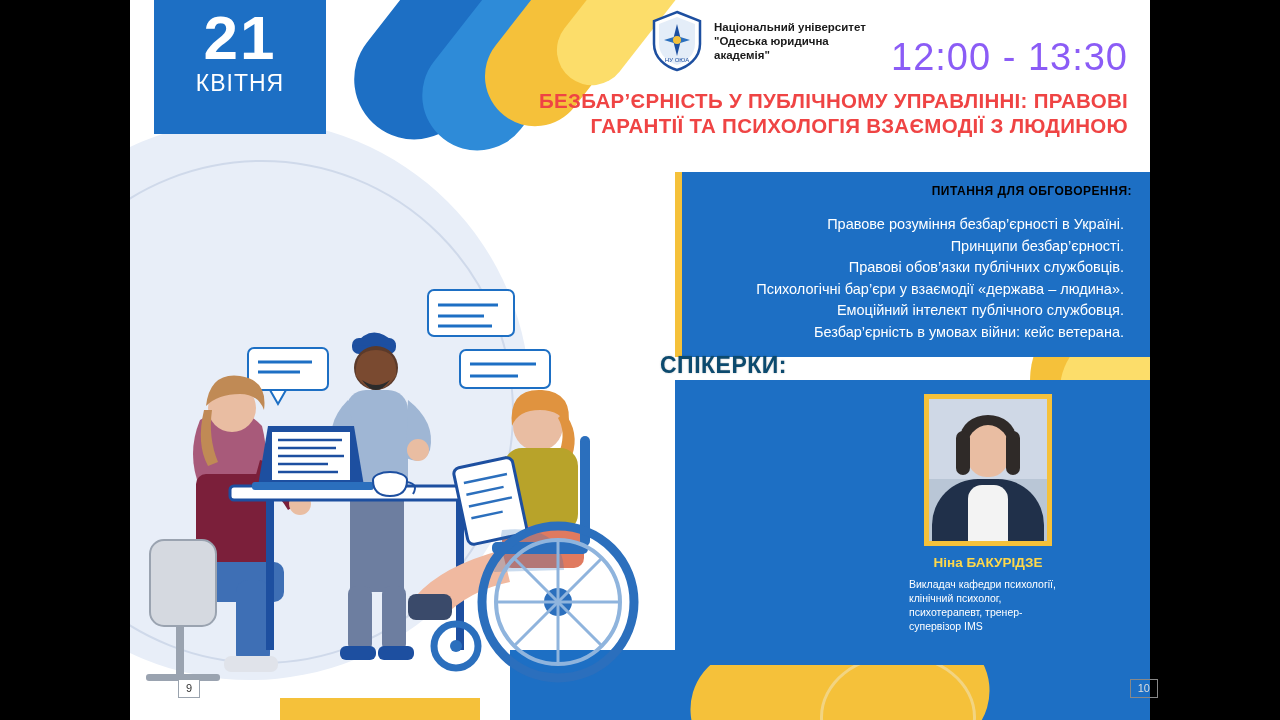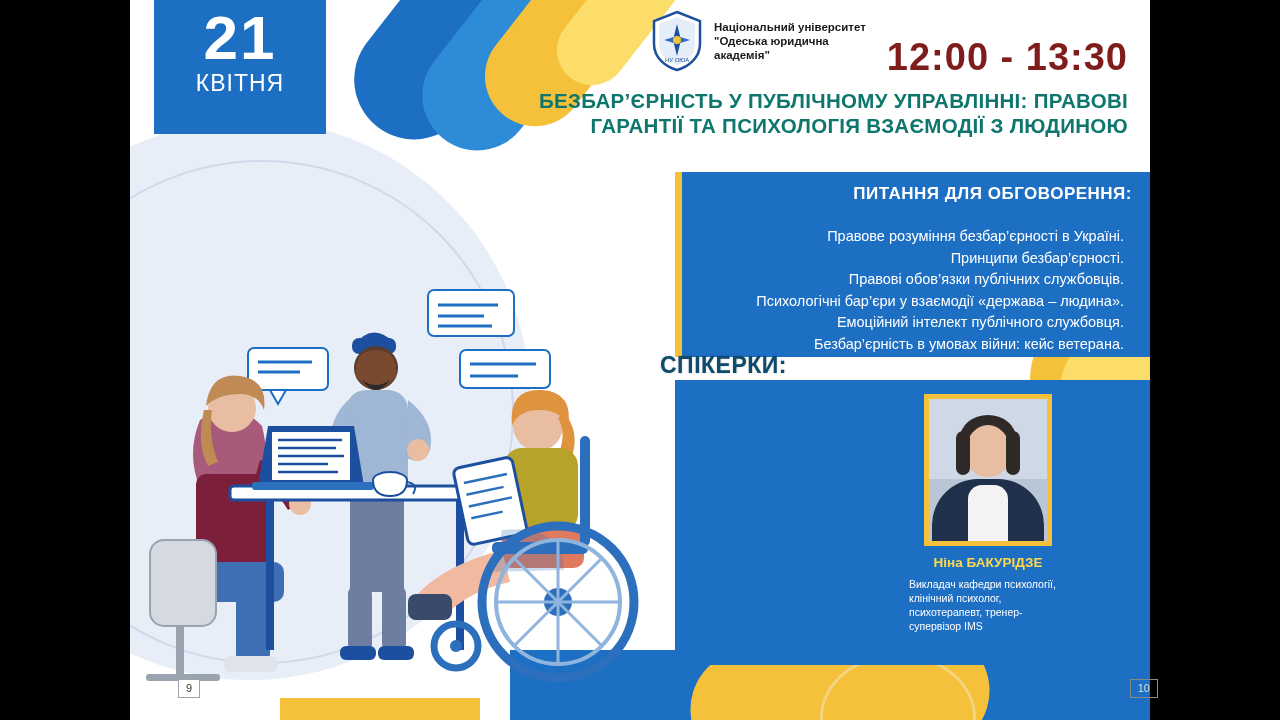--- a/index.html
+++ b/index.html
@@ -158,54 +158,54 @@
     line-height: 14px;
     font-weight: 600;
     white-space: pre-line;
   }
 
   
   .time {
     position: absolute;
     right: 22px; top: 36px;
     font-size: 38px;
-    font-weight: bold;
-    color: #7f1d1d;
+    font-weight: normal;
+    color: #8b5cf6;
     letter-spacing: 1px;
   }
   .main-title {
     position: absolute;
     right: 22px; top: 88px;
     width: 620px;
     text-align: right;
-    color: #0f766e;
+    color: #ef4444;
     font-size: 20.5px;
     font-weight: bold;
     line-height: 25px;
     letter-spacing: .3px;
   }
 
   
   .questions-panel {
     position: absolute;
     left: 545px; top: 172px;
     width: 475px; height: 185px;
     background: #1d6fc4;
     border-left: 7px solid #f5c13a;
     box-sizing: border-box;
     padding: 12px 18px 10px 18px;
     color: #ffffff;
     text-align: right;
   }
   .questions-title {
-    color: #ffffff;
+    color: #000000;
     font-weight: bold;
-    font-size: 17px;
+    font-size: 12px;
     letter-spacing: .5px;
-    margin-bottom: 22px;
+    margin-bottom: 16px;
   }
   .questions-list {
     list-style: none;
     margin: 8px; padding: 0;
     font-size: 14.5px;
     line-height: 21.5px;
   }
 
   
   .speakers-label {

